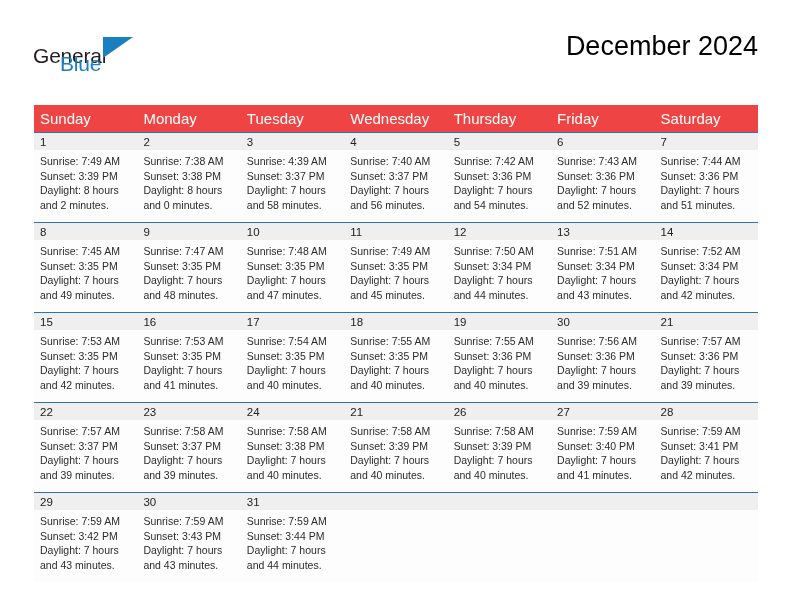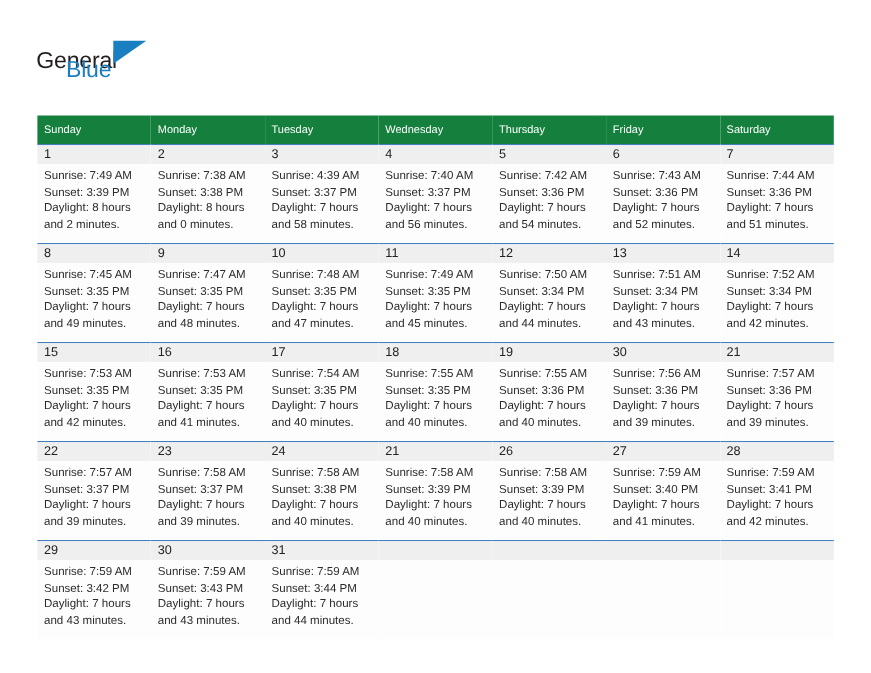--- a/index.html
+++ b/index.html
@@ -85,23 +85,23 @@
     position: absolute;
     left: 34px;
     top: 105px;
     width: 724px;
     border-collapse: collapse;
     table-layout: fixed;
   }
   .calendar col { width: 103.43px; }
 
   .weekday-row th {
-    background: #15803d;
+    background: #ef4444;
     color: #ffffff;
-    font-size: 10px;
+    font-size: 15px;
     font-weight: normal;
     text-align: left;
     padding: 5px 0 5px 6px;
     height: 16px;
     vertical-align: middle;
     border: none;
   }
 
   .week-row td {
     vertical-align: top;
@@ -140,20 +140,21 @@
 
 <div class="page-header">
 
   <div class="brand">
     <span class="brand-general">General</span>
     <span class="brand-triangle"></span>
     <span class="brand-blue">Blue</span>
   </div>
 
   <div class="title-block">
+    <h1 class="cal-title">December 2024</h1>
   </div>
 
 </div>
 
 <table class="calendar">
   <colgroup>
     <col>
       <col>
       <col>
       <col>

